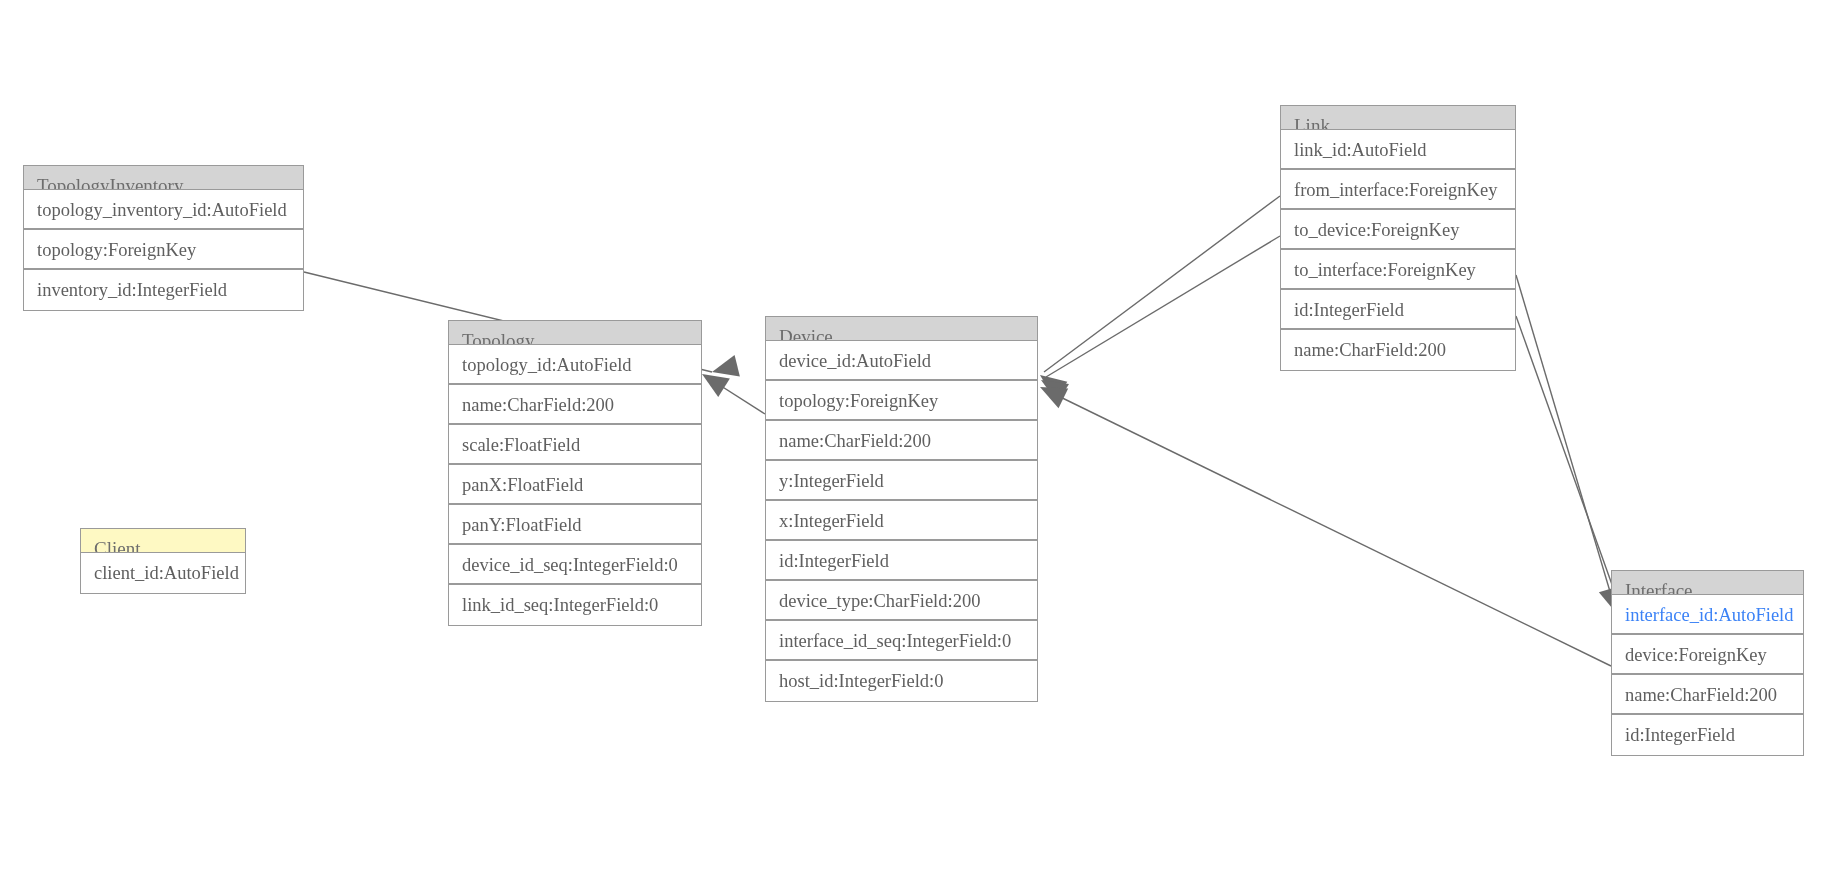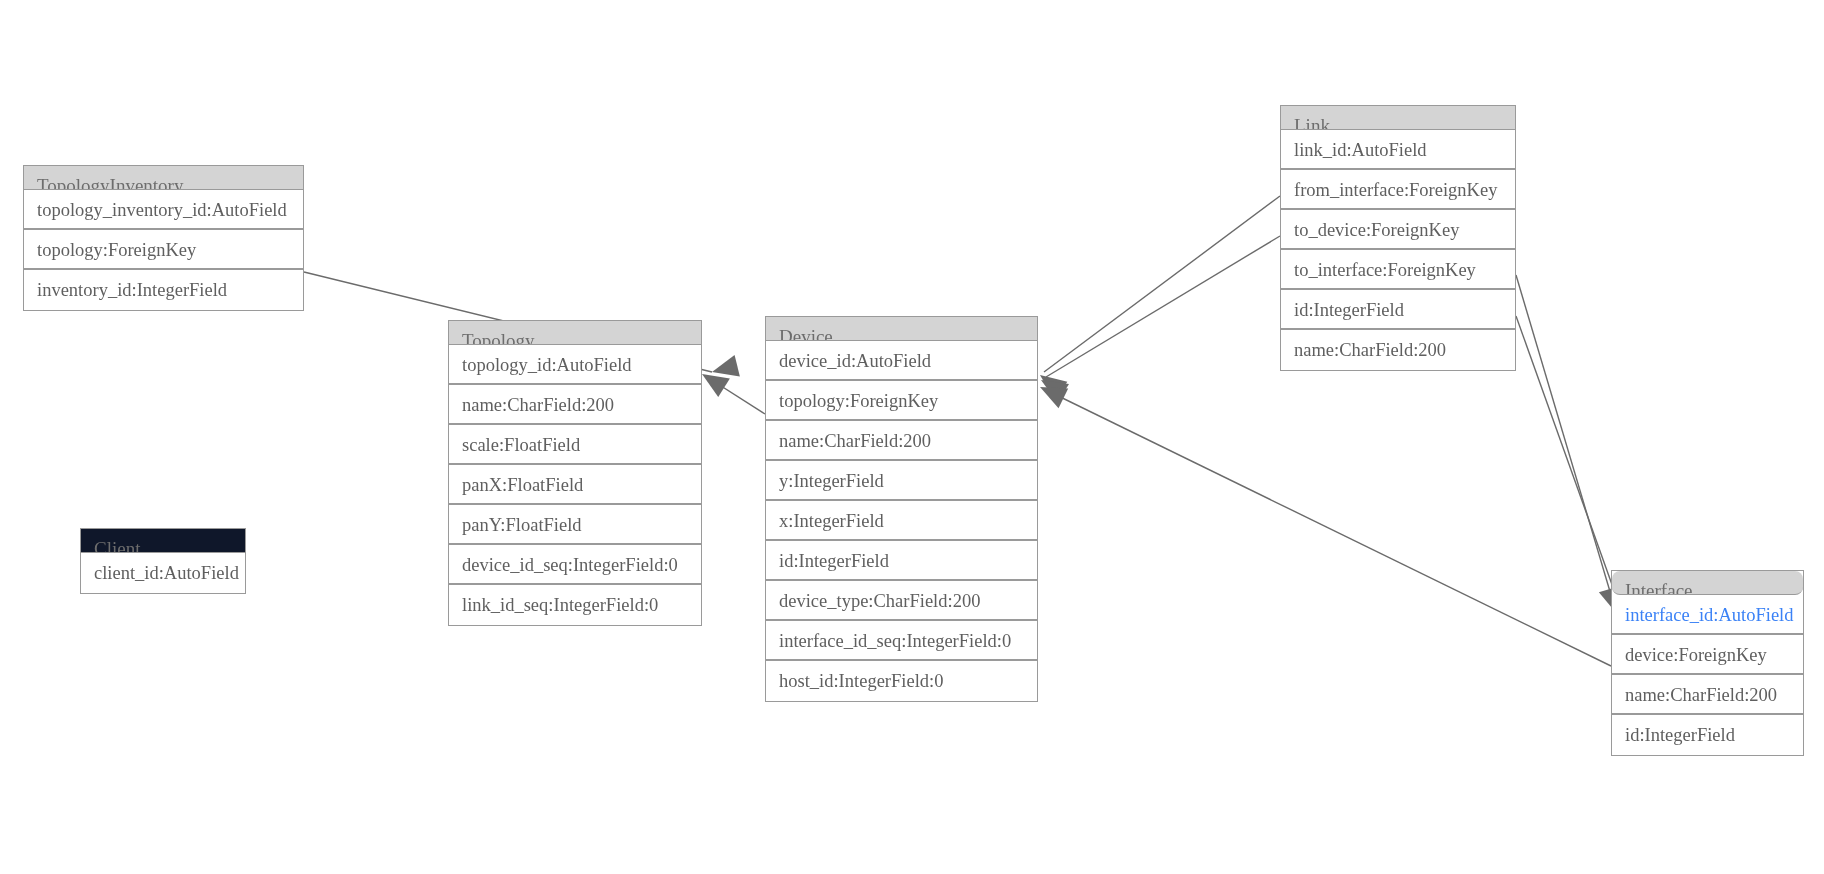--- a/index.html
+++ b/index.html
@@ -113,21 +113,21 @@
           <div class="attr-row" style="color: rgb(95, 95, 95); border-bottom-color: rgb(154, 154, 154);">topology_id:AutoField</div>
           <div class="attr-row" style="color: rgb(95, 95, 95); border-bottom-color: rgb(154, 154, 154);">name:CharField:200</div>
           <div class="attr-row" style="color: rgb(95, 95, 95); border-bottom-color: rgb(154, 154, 154);">scale:FloatField</div>
           <div class="attr-row" style="color: rgb(95, 95, 95); border-bottom-color: rgb(154, 154, 154);">panX:FloatField</div>
           <div class="attr-row" style="color: rgb(95, 95, 95); border-bottom-color: rgb(154, 154, 154);">panY:FloatField</div>
           <div class="attr-row" style="color: rgb(95, 95, 95); border-bottom-color: rgb(154, 154, 154);">device_id_seq:IntegerField:0</div>
           <div class="attr-row last" style="color: rgb(95, 95, 95); border-bottom-color: rgb(154, 154, 154);">link_id_seq:IntegerField:0</div>
         </div>
       </div>
       <div class="entity" style="left: 80px; top: 528px; width: 166px; border-color: rgb(154, 154, 154);">
-        <div class="entity-header" style="background: #0f172a; color: rgb(109, 109, 109); border-bottom-color: rgb(154, 154, 154);">Client</div>
+        <div class="entity-header" style="background: #fef9c3; color: rgb(109, 109, 109); border-bottom-color: rgb(154, 154, 154);">Client</div>
         <div class="entity-attrs">
           <div class="attr-row last" style="color: rgb(95, 95, 95); border-bottom-color: rgb(154, 154, 154);">client_id:AutoField</div>
         </div>
       </div>
       <div class="entity" style="left: 765px; top: 316px; width: 273px; border-color: rgb(154, 154, 154);">
         <div class="entity-header" style="background: rgb(212, 212, 212); color: rgb(109, 109, 109); border-bottom-color: rgb(154, 154, 154);">Device</div>
         <div class="entity-attrs">
           <div class="attr-row" style="color: rgb(95, 95, 95); border-bottom-color: rgb(154, 154, 154);">device_id:AutoField</div>
           <div class="attr-row" style="color: rgb(95, 95, 95); border-bottom-color: rgb(154, 154, 154);">topology:ForeignKey</div>
           <div class="attr-row" style="color: rgb(95, 95, 95); border-bottom-color: rgb(154, 154, 154);">name:CharField:200</div>
@@ -144,21 +144,21 @@
         <div class="entity-attrs">
           <div class="attr-row" style="color: rgb(95, 95, 95); border-bottom-color: rgb(154, 154, 154);">link_id:AutoField</div>
           <div class="attr-row" style="color: rgb(95, 95, 95); border-bottom-color: rgb(154, 154, 154);">from_interface:ForeignKey</div>
           <div class="attr-row" style="color: rgb(95, 95, 95); border-bottom-color: rgb(154, 154, 154);">to_device:ForeignKey</div>
           <div class="attr-row" style="color: rgb(95, 95, 95); border-bottom-color: rgb(154, 154, 154);">to_interface:ForeignKey</div>
           <div class="attr-row" style="color: rgb(95, 95, 95); border-bottom-color: rgb(154, 154, 154);">id:IntegerField</div>
           <div class="attr-row last" style="color: rgb(95, 95, 95); border-bottom-color: rgb(154, 154, 154);">name:CharField:200</div>
         </div>
       </div>
       <div class="entity" style="left: 1611px; top: 570px; width: 193px; border-color: rgb(154, 154, 154);">
-        <div class="entity-header" style="background: rgb(212, 212, 212); color: rgb(109, 109, 109); border-bottom-color: rgb(154, 154, 154); border-radius: 8px;">Interface</div>
+        <div class="entity-header" style="background: rgb(212, 212, 212); color: rgb(109, 109, 109); border-bottom-color: rgb(154, 154, 154);">Interface</div>
         <div class="entity-attrs">
           <div class="attr-row" style="color: #3b82f6; border-bottom-color: rgb(154, 154, 154);">interface_id:AutoField</div>
           <div class="attr-row" style="color: rgb(95, 95, 95); border-bottom-color: rgb(154, 154, 154);">device:ForeignKey</div>
           <div class="attr-row" style="color: rgb(95, 95, 95); border-bottom-color: rgb(154, 154, 154);">name:CharField:200</div>
           <div class="attr-row last" style="color: rgb(95, 95, 95); border-bottom-color: rgb(154, 154, 154);">id:IntegerField</div>
         </div>
       </div>
     </div>
 
 </div>

